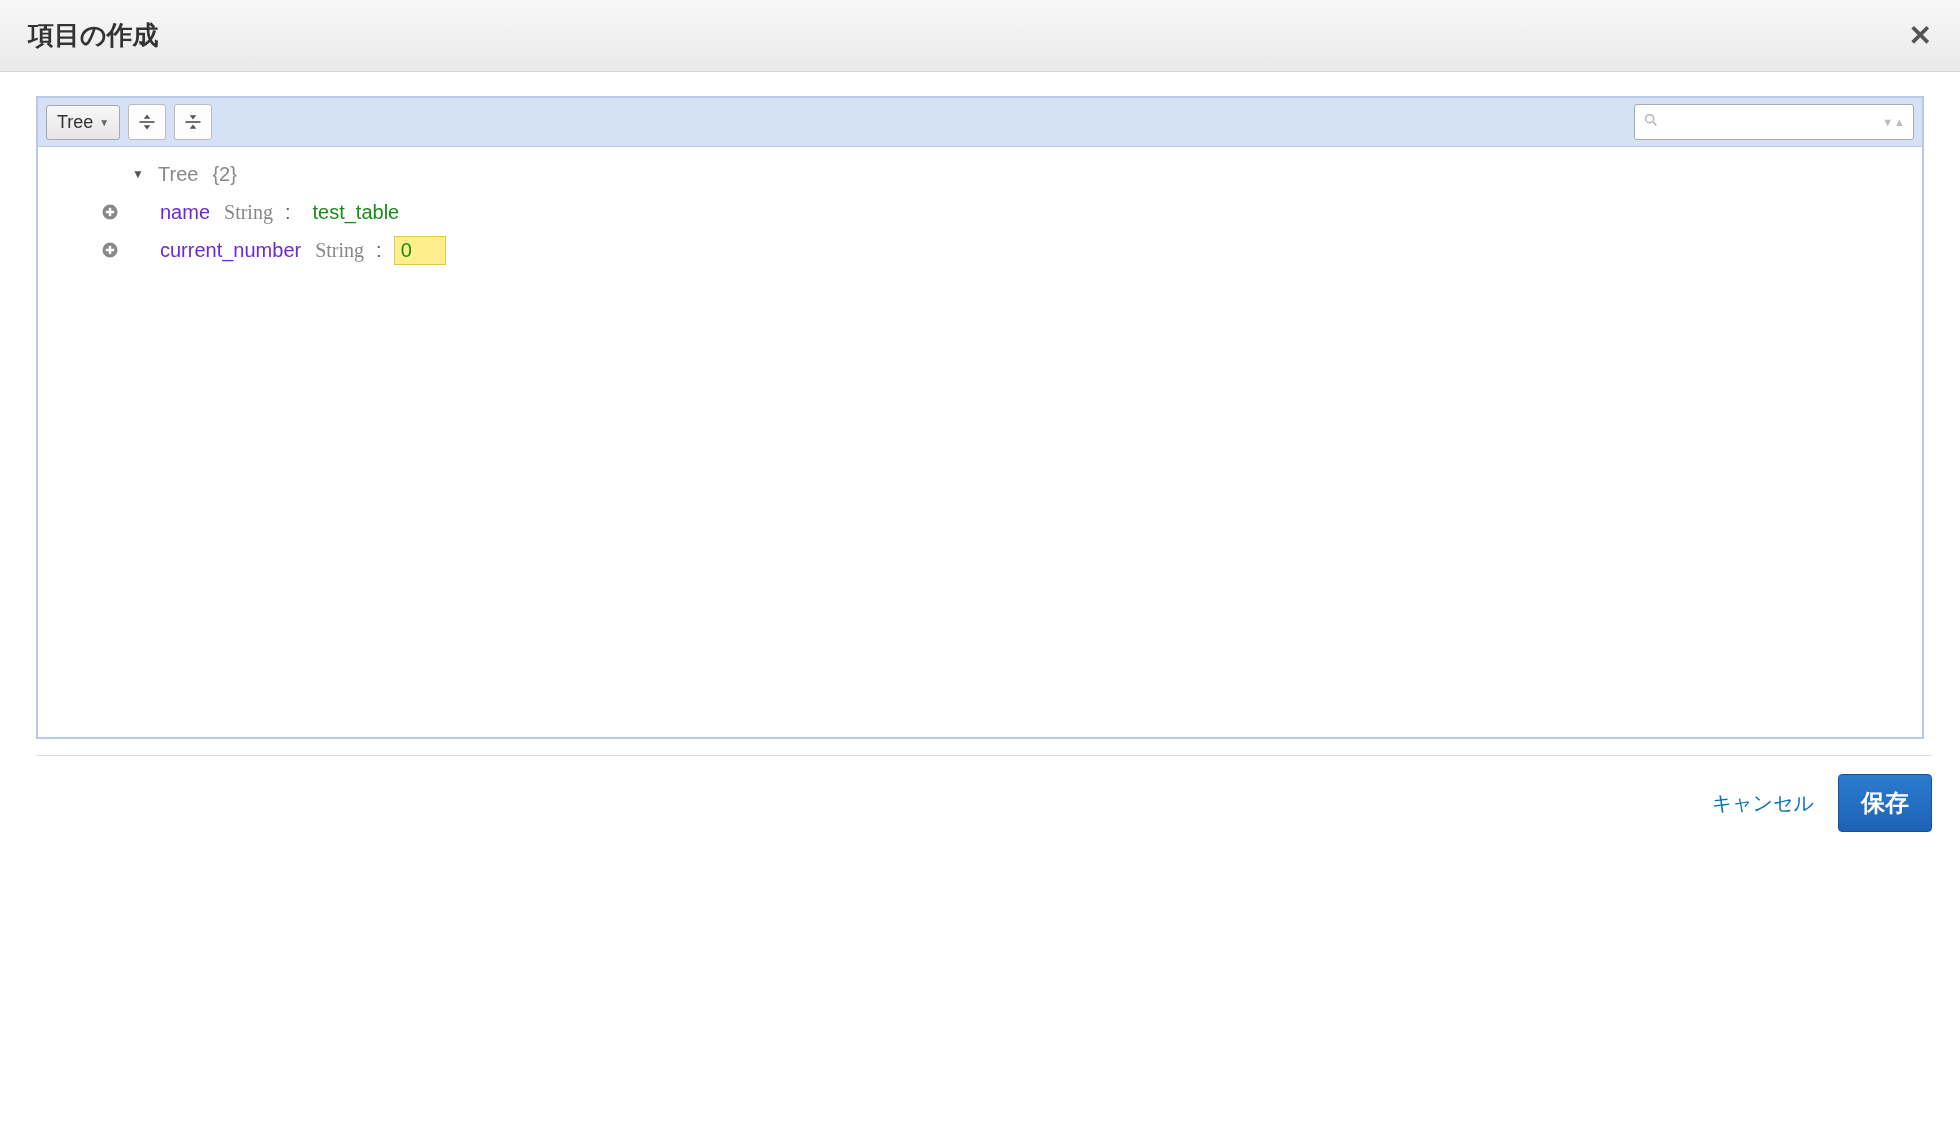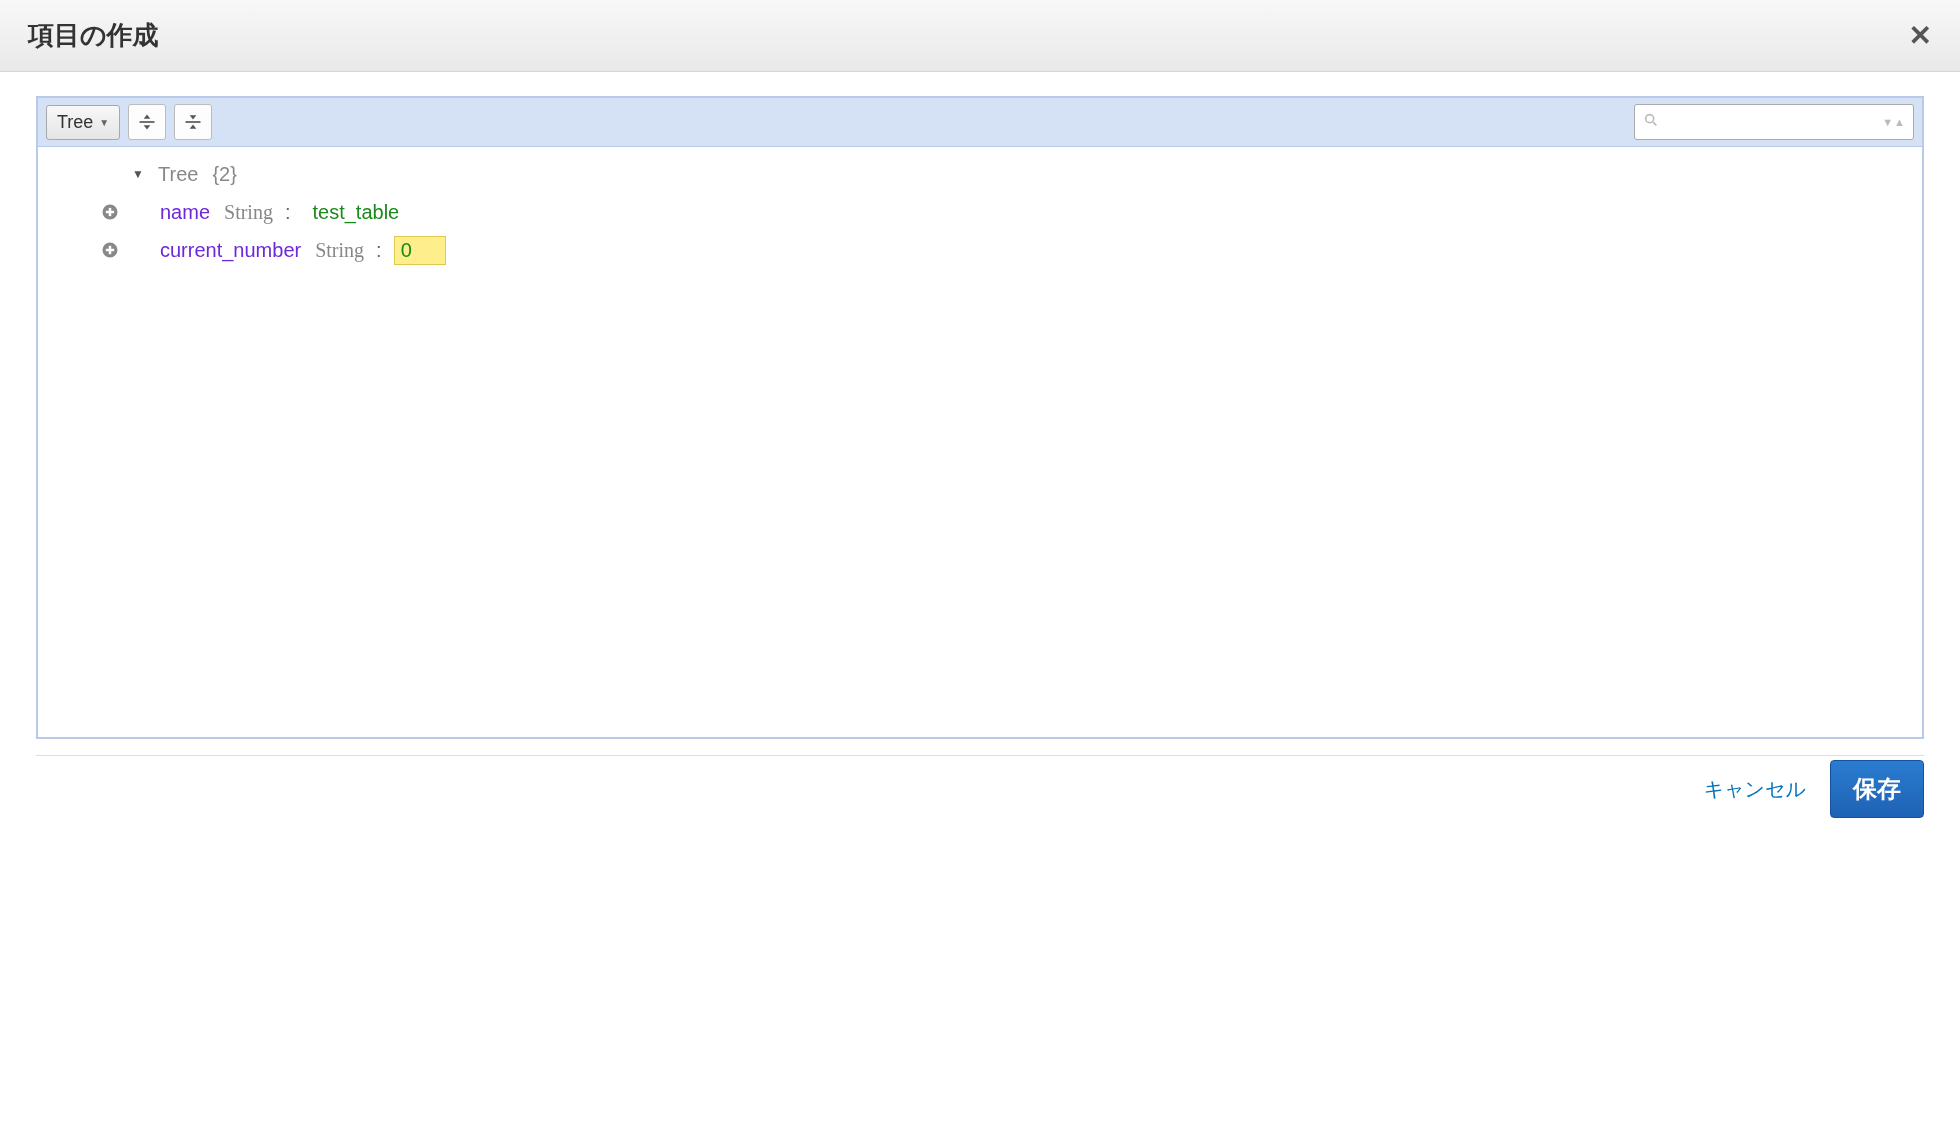--- a/index.html
+++ b/index.html
@@ -164,23 +164,23 @@
     .highlighted-value {
       background: #ffee8c;
       border: 1px solid #e0c850;
       padding: 2px 6px;
       color: #1a8a1a;
       margin-left: 2px;
       min-width: 52px;
       display: inline-block;
     }
     .footer {
-      margin: 16px 36px 24px 36px;
+      margin: 16px 28px 24px 36px;
       border-top: 1px solid #ddd;
-      padding-top: 4px;
+      padding-top: 18px;
       display: flex;
       justify-content: flex-end;
       align-items: center;
       gap: 24px;
     }
     .cancel-link {
       color: #0073bb;
       font-size: 20px;
       cursor: pointer;
     }

